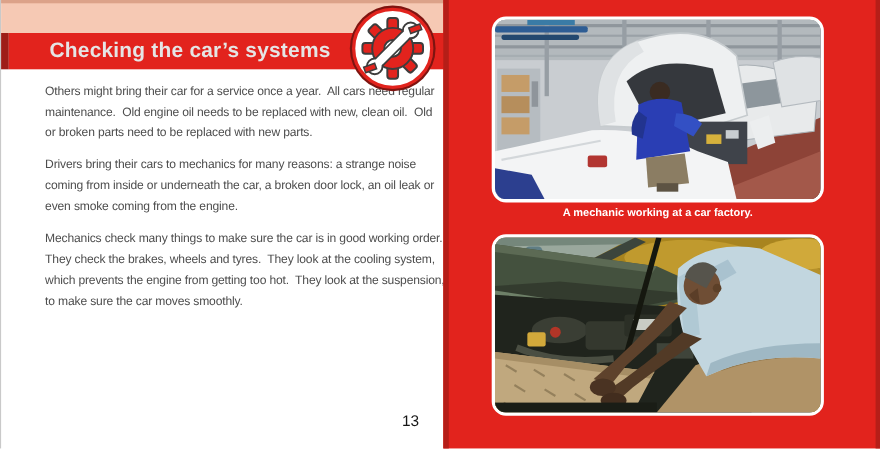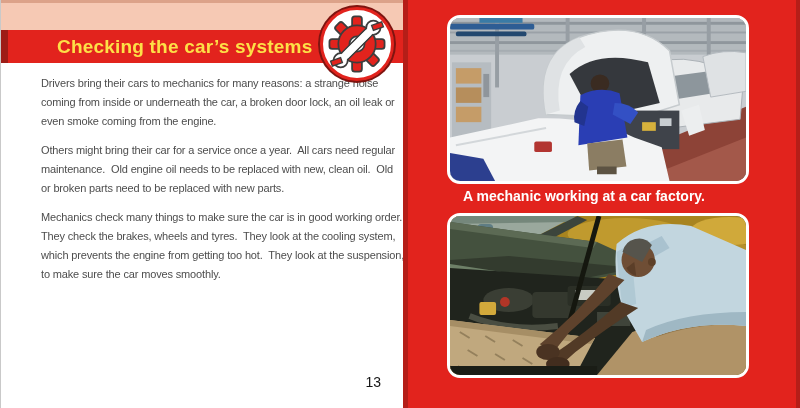--- a/index.html
+++ b/index.html
@@ -20,21 +20,21 @@
   .banner-edge {
     position:absolute; left:0; top:30px; width:7px; height:33px;
     background:#9e1d17;
   }
   .banner {
     position:absolute; left:7px; top:30px; width:396px; height:33px;
     background:#e2231d; display:flex; align-items:center;
     padding-left:33px;
   }
   .banner h1 {
-    margin:16px; color:#fde047; font-size:19px; font-weight:bold;
+    margin:4px; color:#e5e5e5; font-size:19px; font-weight:bold;
     letter-spacing:0.2px;
   }
   .icon-circle {
     position:absolute; left:319px; top:7px; width:74px; height:74px;
     background:#ffffff; border:3px solid #e2231d; border-radius:50%;
     box-shadow:0 0 0 2px #7e1410;
     display:flex; align-items:center; justify-content:center; z-index:5;
   }
   .body-text {
     position:absolute; left:40px; top:74px; width:364px;
@@ -54,22 +54,22 @@
   .pr-edge-right { position:absolute; right:0; top:0; width:4px; height:408px; background:#b51e18; }
   .photo {
     position:absolute; left:44px; width:302px;
     border:3px solid #ffffff; border-radius:13px; overflow:hidden;
     background:#555;
   }
   .photo svg { display:block; width:100%; height:100%; }
   .photo-1 { top:15px;  height:169px; }
   .photo-2 { top:213px; height:165px; }
   .caption {
-    position:absolute; left:20px; width:322px; text-align:center;
-    color:#ffffff; font-size:14px; font-weight:bold; white-space:pre-wrap;
+    position:absolute; left:34px; width:322px; text-align:center;
+    color:#ffffff; font-size:10px; font-weight:bold; white-space:pre-wrap;
   }
   .caption-1 { top:188px; }
   .caption-2 { top:386px; }
 </style>
 </head>
 <body>
 
 <div class="spread">
 
   <div class="page-left">
@@ -96,22 +96,22 @@
           <circle cy="-26" r="8" fill="#ffffff" stroke="#3d3d3d" stroke-width="2"></circle>
           <circle cy="26" r="8" fill="#ffffff" stroke="#3d3d3d" stroke-width="2"></circle>
           <rect x="-4.2" y="-25" width="8.4" height="50" fill="#ffffff"></rect>
           <rect x="-3" y="-37" width="6" height="12" fill="#e2231d" stroke="#3d3d3d" stroke-width="1.5" transform="rotate(25 0 -26)"></rect>
           <rect x="-3" y="25" width="6" height="12" fill="#e2231d" stroke="#3d3d3d" stroke-width="1.5" transform="rotate(25 0 26)"></rect>
         </g>
       </svg>
     </div>
 
     <div class="body-text">
+      <p>Others might bring their car for a service once a year.  All cars need regular maintenance.  Old engine oil needs to be replaced with new, clean oil.  Old or broken parts need to be replaced with new parts.</p>
       <p>Drivers bring their cars to mechanics for many reasons: a strange noise coming from inside or underneath the car, a broken door lock, an oil leak or even smoke coming from the engine.</p>
-      <p>Others might bring their car for a service once a year.  All cars need regular maintenance.  Old engine oil needs to be replaced with new, clean oil.  Old or broken parts need to be replaced with new parts.</p>
       <p>Mechanics check many things to make sure the car is in good working order.  They check the brakes, wheels and tyres.  They look at the cooling system, which prevents the engine from getting too hot.  They look at the suspension, to make sure the car moves smoothly.</p>
     </div>
 
     <div class="page-number">13</div>
   </div>
 
   <div class="page-right">
     <div class="pr-edge-left"></div>
     <div class="pr-edge-right"></div>
 

